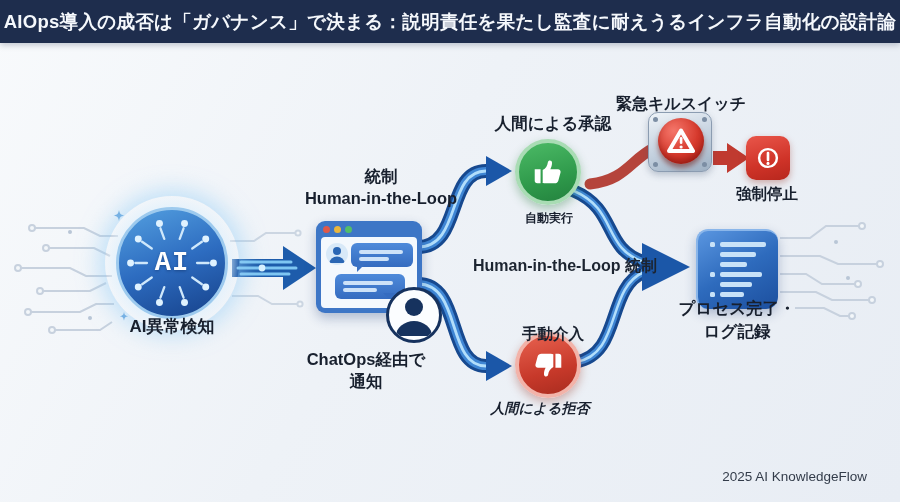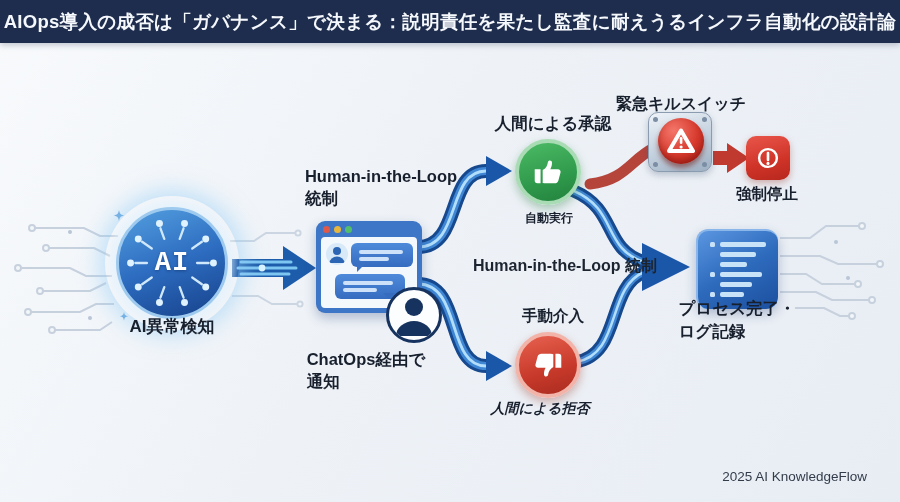--- a/index.html
+++ b/index.html
@@ -6,21 +6,21 @@
   html,body { width:900px; height:502px; }
   body { font-family:"Liberation Sans","DejaVu Sans",sans-serif; overflow:hidden; }
   #slide { position:relative; width:900px; height:502px; background:linear-gradient(120deg,#f8fafc 0%,#eef2f7 45%,#e8edf4 100%); overflow:hidden; }
 
   
   #hdr { position:absolute; top:0; left:0; width:900px; height:43px; background:#1e2d4d; display:flex; align-items:center; justify-content:center; z-index:10; box-shadow:0 2px 6px rgba(20,35,70,.25); }
   #hdr .t { color:#f5f8fc; font-size:18.5px; font-weight:700; letter-spacing:.3px; white-space:nowrap; }
 
   svg.overlay { position:absolute; top:0; left:0; z-index:1; }
 
-  .label { position:absolute; transform:translateX(-50%); font-weight:700; color:#18202e; white-space:nowrap; z-index:6; }
+  .label { position:absolute; transform:translateX(-50%); font-weight:700; color:#18202e; white-space:nowrap; text-align:center; z-index:6; }
 
   
   #ai-glow { position:absolute; left:105px; top:196px; width:134px; height:134px; border-radius:50%; background:radial-gradient(circle,#e2f1fc 55%,rgba(226,241,252,0)72%); box-shadow:0 0 22px 6px rgba(150,205,245,.55); z-index:2; }
   #ai-circle { position:absolute; left:116px; top:207px; width:112px; height:112px; border-radius:50%; background:linear-gradient(160deg,#54a0e0 0%,#2d6cc0 50%,#16418a 100%); border:3px solid #9dcaee; z-index:3; display:flex; align-items:center; justify-content:center; }
   #ai-circle .ai-txt { position:absolute; color:#fff; font-size:27px; font-weight:700; letter-spacing:1px; z-index:2; text-shadow:0 1px 3px rgba(10,30,70,.4);font-family:Liberation Mono, monospace; }
 
   
   #chat-frame { position:absolute; left:316px; top:221px; width:106px; height:92px; background:#3d76c6; border-radius:9px; box-shadow:0 5px 12px rgba(30,60,120,.30); z-index:3; }
   .dotrow { position:absolute; left:7px; top:5px; display:flex; gap:4px; }
   .dotrow i { width:7px; height:7px; border-radius:50%; display:block; }
@@ -268,38 +268,38 @@
       </div>
     <div class="docrow">
         <span class="dd"></span>
         <span class="bb" style="width:24px"></span>
       </div>
   </div>
 
   <div class="label" style="left:172px; top:315px; font-size:17px;">AI異常検知</div>
 
   <div class="label" style="left:381px; top:165px; font-size:16.5px; line-height:22px;">
+    <div>統制</div>
     <div>Human-in-the-Loop</div>
-    <div>統制</div>
   </div>
 
   <div class="label" style="left:366px; top:325px; font-size:16.5px; line-height:22px;margin-top:23px;">
     <div>ChatOps経由で</div>
     <div>通知</div>
   </div>
 
   <div class="label" style="left:553px; top:113px; font-size:16.5px;">人間による承認</div>
   <div class="label" style="left:549px; top:210px; font-size:12px;">自動実行</div>
 
   <div class="label" style="left:681px; top:94px; font-size:16px;">緊急キルスイッチ</div>
   <div class="label" style="left:767px; top:184px; font-size:15.5px;">強制停止</div>
 
   <div class="label" style="left:565px; top:256px; font-size:16px; color:#1c2430;">Human-in-the-Loop 統制</div>
 
-  <div class="label" style="left:553px; top:306px; font-size:15.5px;">手動介入</div>
+  <div class="label" style="left:553px; top:324px; font-size:15.5px;">手動介入</div>
   <div class="label" style="left:540px; top:400px; font-size:14px;font-style:italic;">人間による拒否</div>
 
   <div class="label" style="left:737px; top:297px; font-size:16.5px; line-height:23px;">
     <div>プロセス完了・</div>
     <div>ログ記録</div>
   </div>
 
   <div id="footer-credit">2025 AI KnowledgeFlow</div>
 
 </div>

